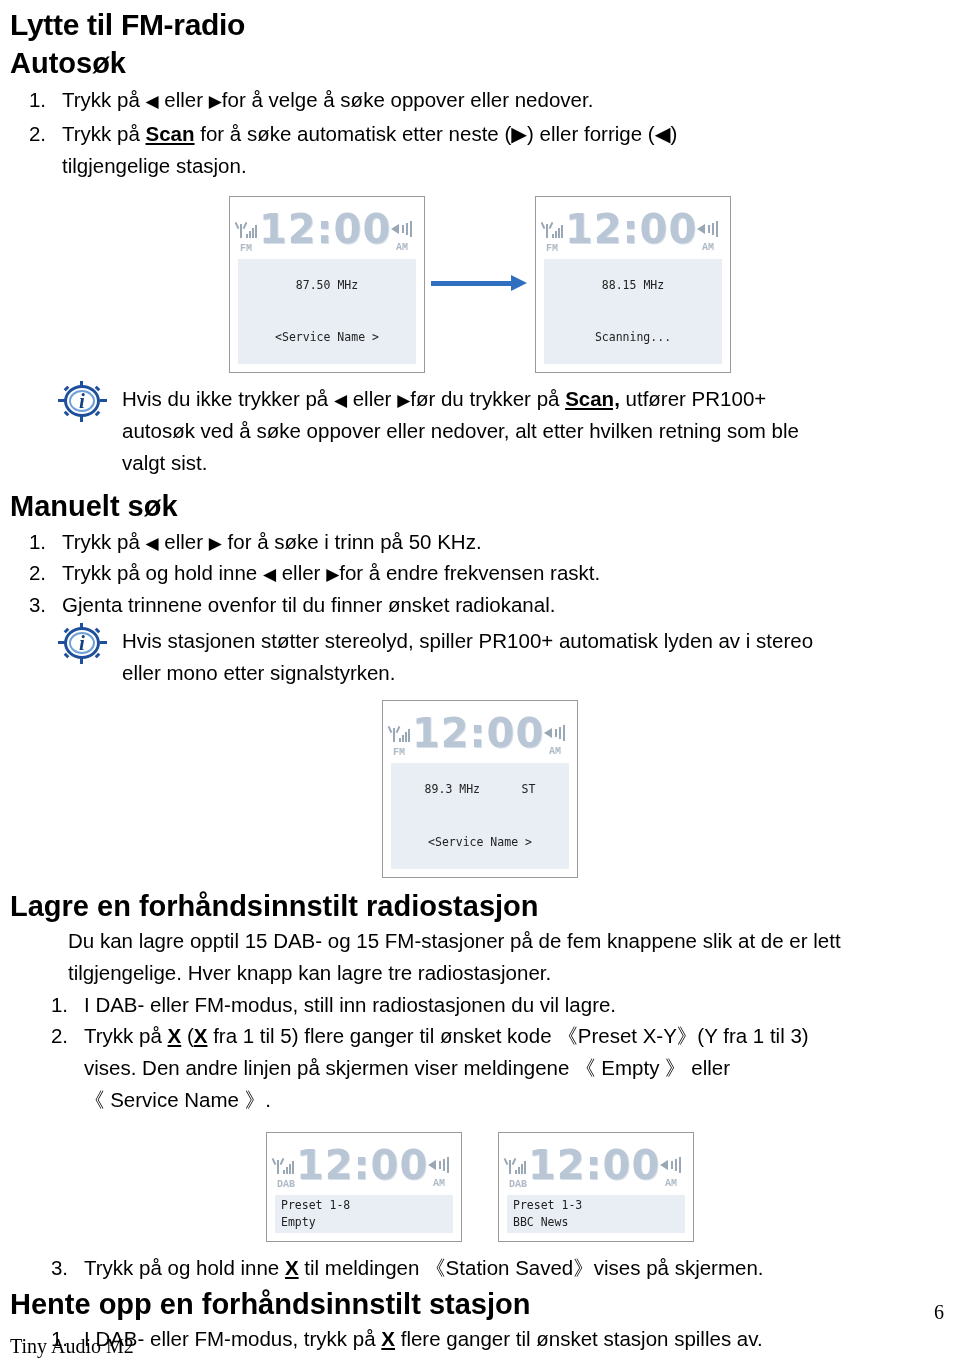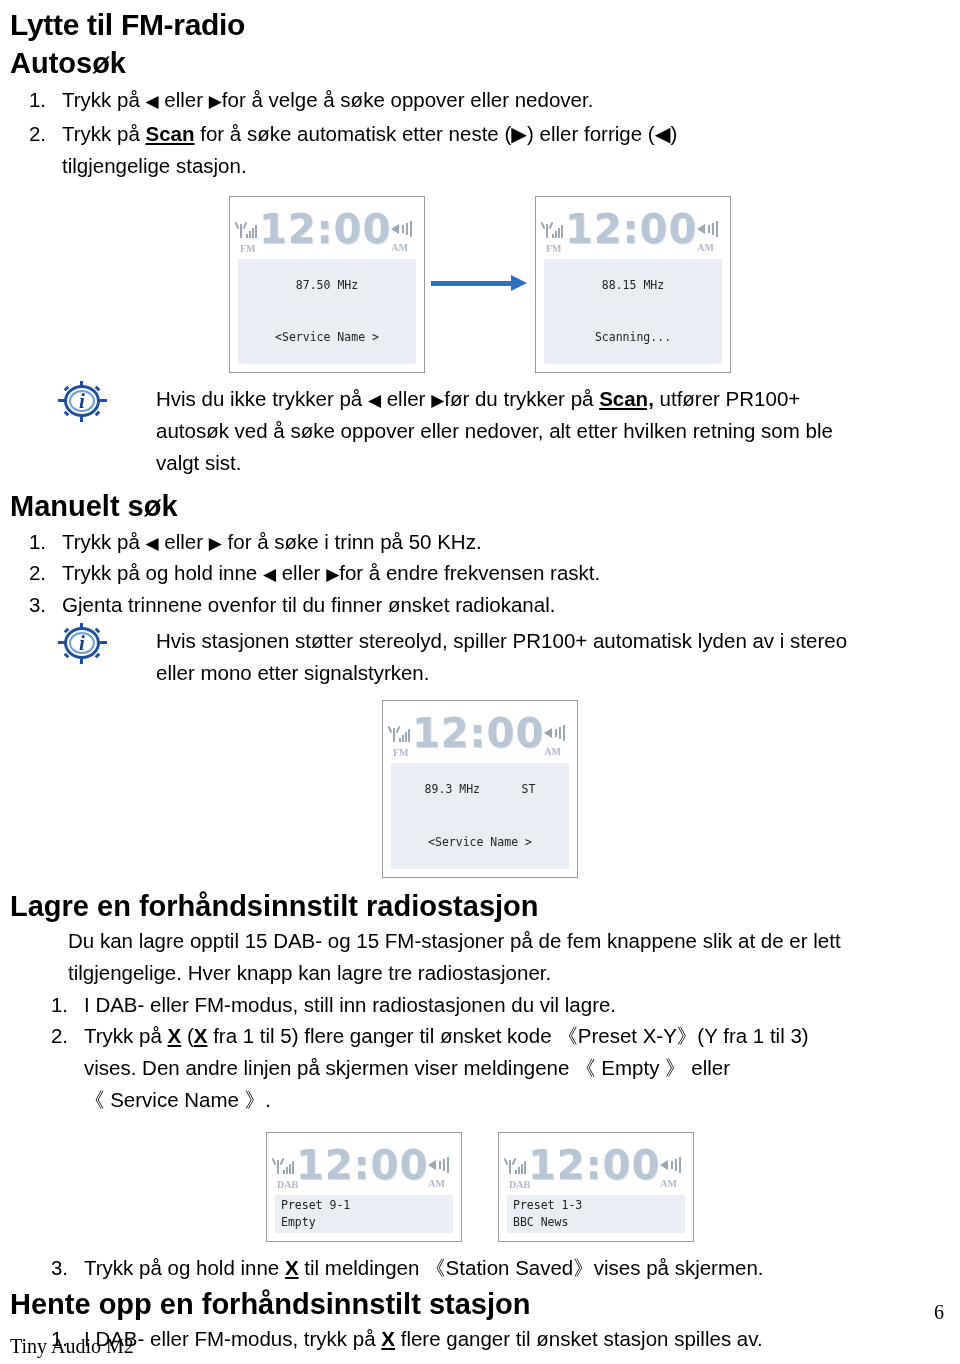--- a/index.html
+++ b/index.html
@@ -30,21 +30,20 @@
   }
   .h2 {
     font-size: 29px;
     font-weight: bold;
     margin: 6px 0 2px 10px;
     line-height: 1.15;
   }
   .body-text {
     font-size: 20.5px;
     line-height: 1.55;
-    margin-left: 34px;
   }
   ol.steps {
     margin: 0;
     padding: 0;
     list-style: none;
   }
   ol.steps li {
     display: flex;
     align-items: flex-start;
     font-size: 20.5px;
@@ -210,21 +209,21 @@
   }
   .spk .w {
     position: absolute;
     background: #9aa7b5;
     width: 2px;
   }
   .spk .w1 { left: 11px; top: 6px; height: 8px; }
   .spk .w2 { left: 15px; top: 4px; height: 12px; }
   .spk .w3 { left: 19px; top: 2px; height: 16px; }
   .lbl-sm {
-    font-family: Liberation Serif, serif;
+    font-family: Liberation Mono, monospace;
     font-size: 10px;
     font-weight: bold;
     color: #b0bac6;
   }
   .lcd-mode {
     position: absolute;
     left: 2px;
     bottom: 1px;
   }
   .lcd-am {
@@ -502,21 +501,21 @@
         <span class="lcd-clock">12:00</span>
         <span class="spk">
             <span class="cone"></span>
             <span class="w w1"></span>
             <span class="w w2"></span>
             <span class="w w3"></span>
           </span>
         <span class="lbl-sm lcd-mode">DAB</span>
         <span class="lbl-sm lcd-am">AM</span>
       </div>
-      <div class="lcd-info-left"><span>Preset 9-1</span><br><span>Empty</span></div>
+      <div class="lcd-info-left"><span>Preset 1-8</span><br><span>Empty</span></div>
     </div>
 
     <div class="lcd" style="width:196px;">
       <div class="lcd-top">
         <span class="sig">
             <span class="ant"></span>
             <span class="bars">
               <i></i>
               <i></i>
               <i></i>

